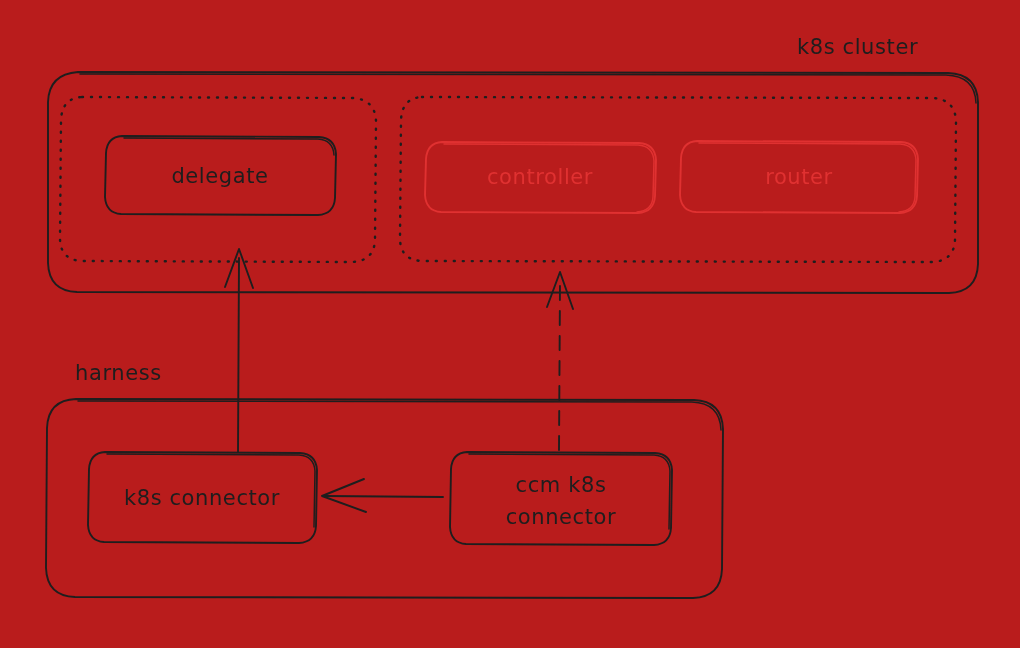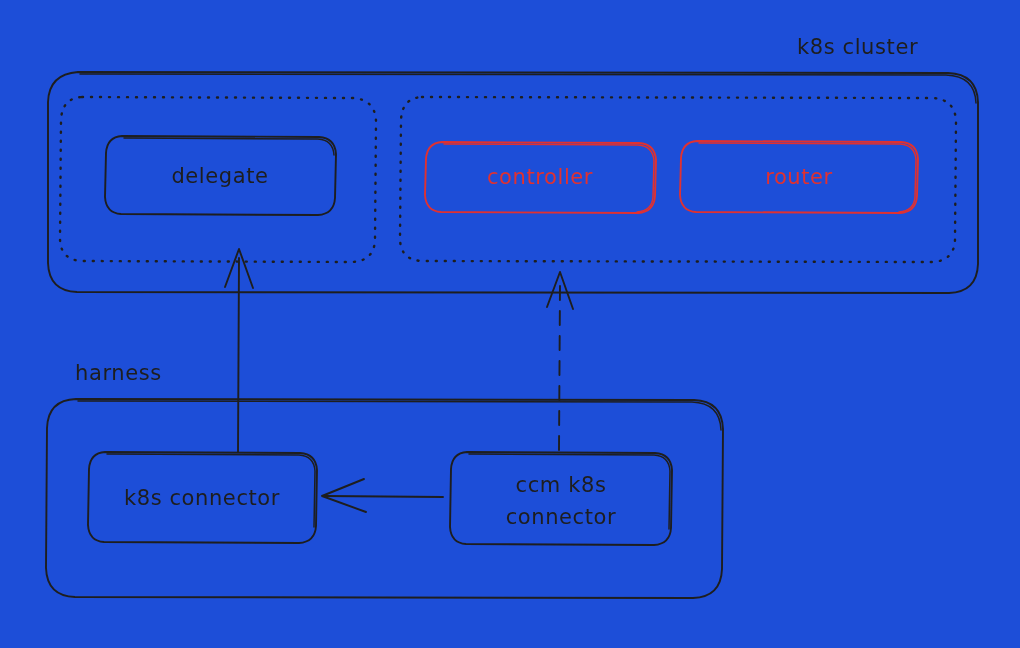--- a/index.html
+++ b/index.html
@@ -10,21 +10,21 @@
   body {
     width: 1020px;
     height: 648px;
     overflow: hidden;
     font-family: "DejaVu Sans", sans-serif;
   }
   #canvas {
     position: relative;
     width: 1020px;
     height: 648px;
-    background: #1d4ed8;
+    background: #b91c1c;
   }
   svg.diagram {
     position: absolute;
     top: 0;
     left: 0;
     width: 1020px;
     height: 648px;
   }
   .label-text {
     font-family: "DejaVu Sans", sans-serif;

